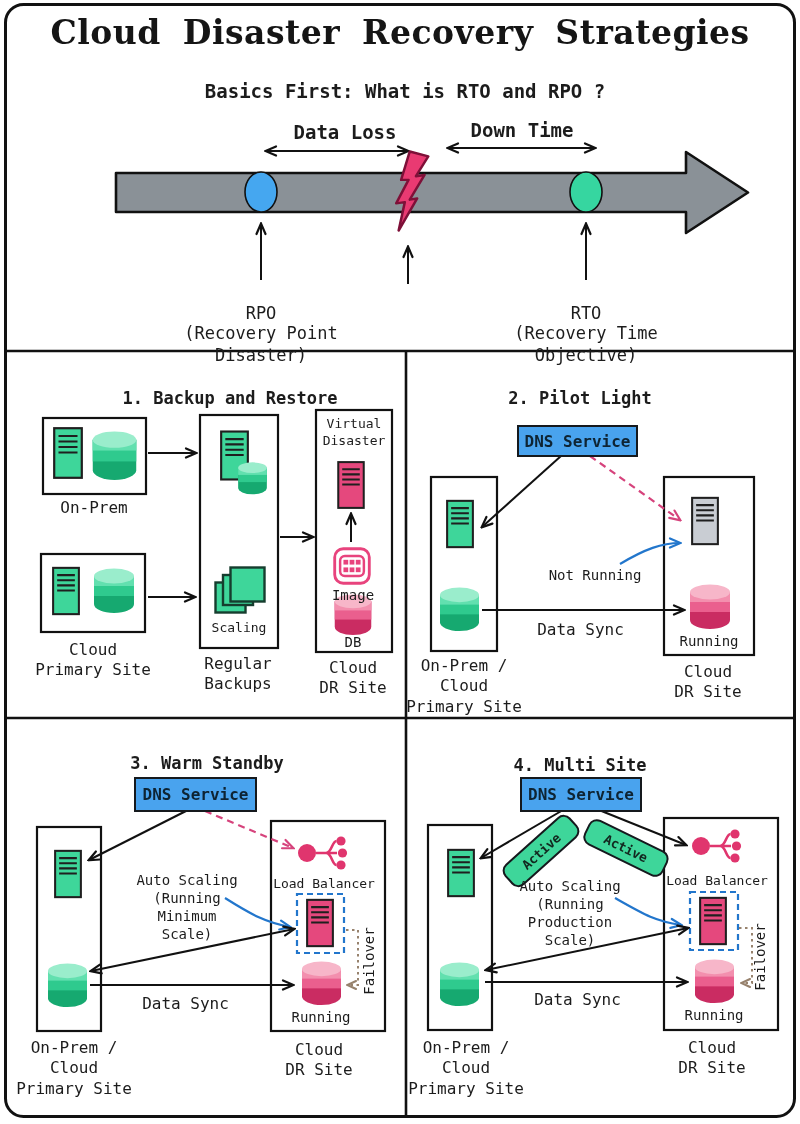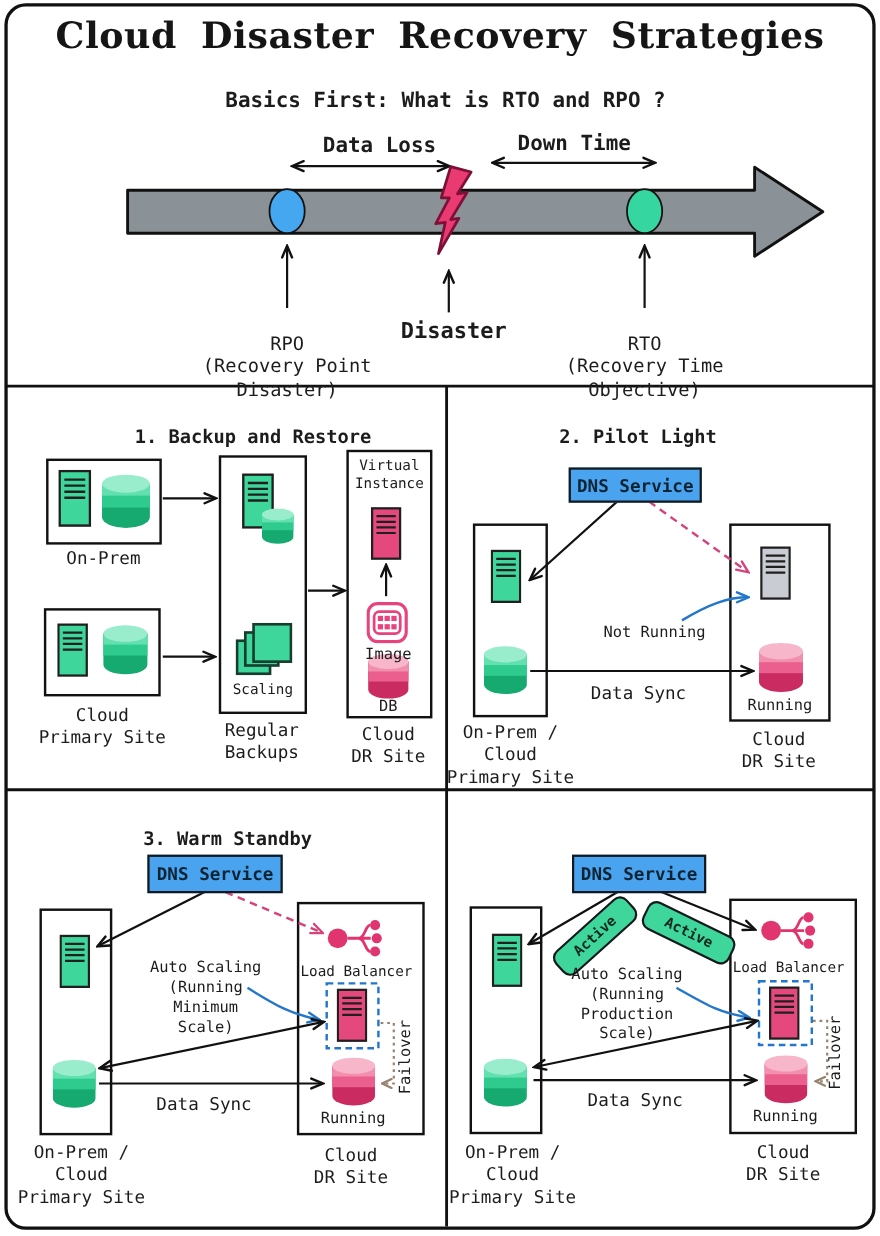--- a/index.html
+++ b/index.html
@@ -182,34 +182,33 @@
   </g>
 </svg>
 
 <div class="lbl title serif" style="left:0;top:12;width:800px;top:12px;">Cloud Disaster Recovery Strategies</div>
 <div class="lbl s19 b" style="left:105px;top:79px;width:600px;">Basics First: What is RTO and RPO ?</div>
 <div class="lbl s19 b" style="left:275px;top:120px;width:140px;">Data Loss</div>
 <div class="lbl s19 b" style="left:452px;top:118px;width:140px;">Down Time</div>
 <div class="lbl s17" style="left:161px;top:283px;width:200px;">RPO</div>
 <div class="lbl s17" style="left:146px;top:303px;width:230px;">(Recovery Point
 Disaster)</div>
-<div class="lbl s20 b" style="left:340px;top:288px;width:145px;">Disaster</div>
 <div class="lbl s17" style="left:486px;top:283px;width:200px;">RTO</div>
 <div class="lbl s17" style="left:471px;top:303px;width:230px;">(Recovery Time
 Objective)</div>
 
 <div class="lbl s17 b" style="left:80px;top:368px;width:300px;">1. Backup and Restore</div>
 <div class="lbl s16" style="left:44px;top:498px;width:100px;">On-Prem</div>
 <div class="lbl s16" style="left:13px;top:640px;width:160px;">Cloud
 Primary Site</div>
 <div class="lbl s13" style="left:202px;top:620px;width:74px;">Scaling</div>
 <div class="lbl s16" style="left:178px;top:654px;width:120px;">Regular
 Backups</div>
 <div class="lbl s13" style="left:318px;top:416px;width:72px;">Virtual
-Instance</div>
+Disaster</div>
 <div class="lbl s14" style="left:322px;top:587px;width:62px;">Image</div>
 <div class="lbl s14" style="left:332px;top:634px;width:42px;">DB</div>
 <div class="lbl s16" style="left:313px;top:658px;width:80px;">Cloud
 DR Site</div>
 
 <div class="lbl s17 b" style="left:430px;top:368px;width:300px;">2. Pilot Light</div>
 <div class="dns" style="left:517px;top:425px;width:117px;height:28px;">DNS Service</div>
 <div class="lbl s14" style="left:545px;top:567px;width:100px;">Not Running</div>
 <div class="lbl s16" style="left:508px;top:620px;width:145px;">Data Sync</div>
 <div class="lbl s14" style="left:664px;top:633px;width:90px;">Running</div>
@@ -228,20 +227,21 @@
 Scale)</div>
 <div class="lbl s16" style="left:113px;top:994px;width:145px;">Data Sync</div>
 <div class="lbl s14" style="left:276px;top:1009px;width:90px;">Running</div>
 <div class="lbl s14 vert" style="left:321px;top:951px;width:100px;height:20px;">Failover</div>
 <div class="lbl s16" style="left:4px;top:1038px;width:140px;">On-Prem /
 Cloud
 Primary Site</div>
 <div class="lbl s16" style="left:279px;top:1040px;width:80px;">Cloud
 DR Site</div>
 
+<div class="lbl s17 b" style="left:430px;top:735px;width:300px;">4. Multi Site</div>
 <div class="dns" style="left:520px;top:777px;width:118px;height:31px;">DNS Service</div>
 <div class="pill" style="left:497px;top:837px;transform:rotate(-42deg);">Active</div>
 <div class="pill" style="left:582px;top:834px;transform:rotate(26deg);">Active</div>
 <div class="lbl s13" style="left:655px;top:873px;width:124px;">Load Balancer</div>
 <div class="lbl s14" style="left:510px;top:878px;width:120px;">Auto Scaling
 (Running
 Production
 Scale)</div>
 <div class="lbl s16" style="left:505px;top:990px;width:145px;">Data Sync</div>
 <div class="lbl s14" style="left:669px;top:1007px;width:90px;">Running</div>

